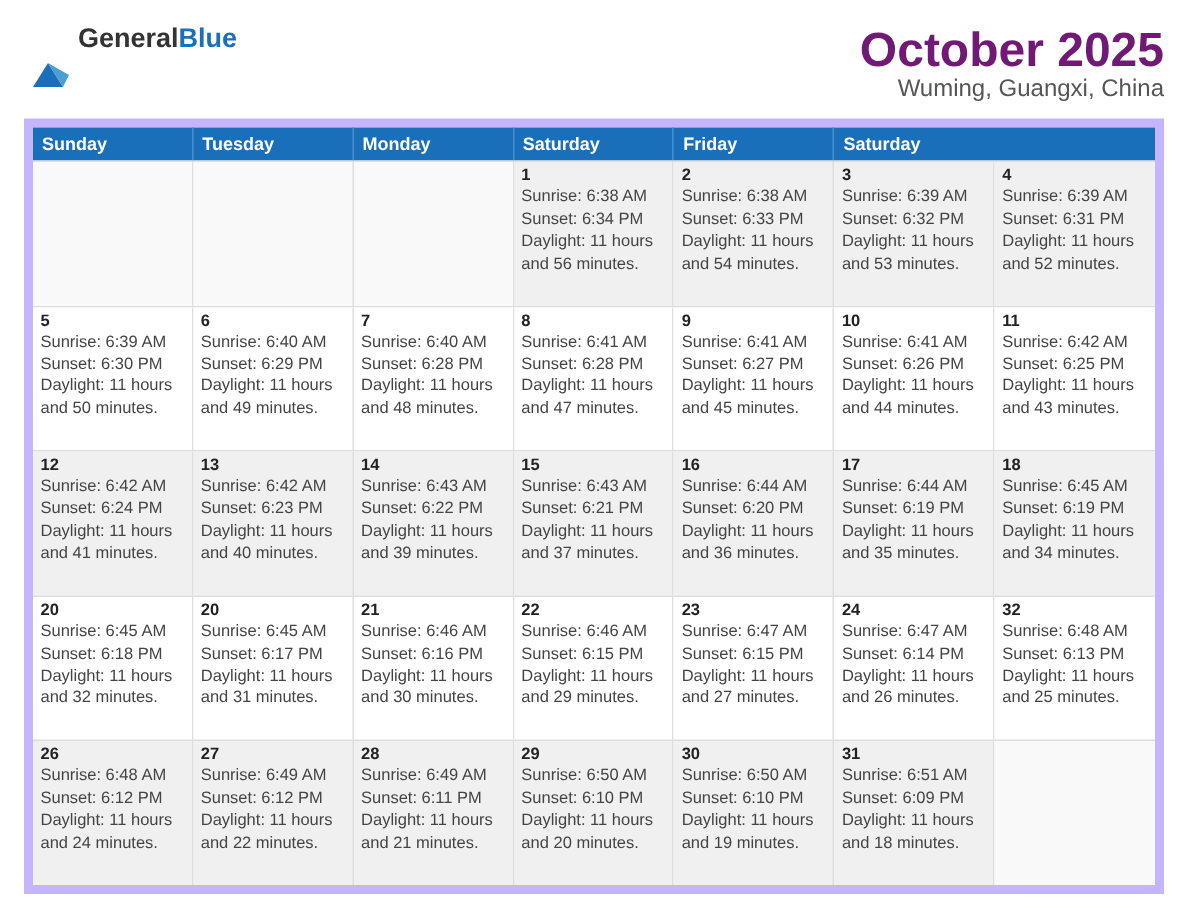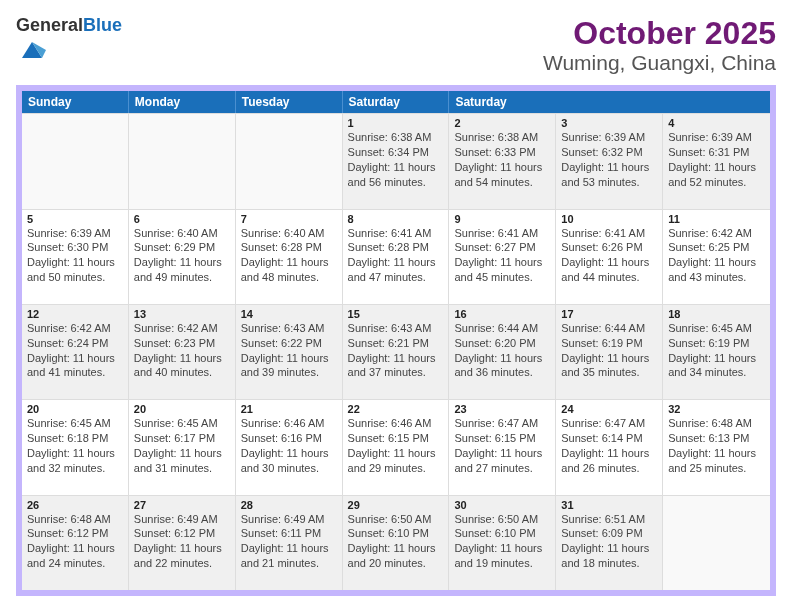--- a/index.html
+++ b/index.html
@@ -24,39 +24,40 @@
       margin-bottom: 10px;
     }
     .logo {
       display: flex;
       align-items: center;
     }
     .logo-text {
       font-size: 18px;
       font-weight: bold;
       line-height: 1.1;
+      margin-left: 36px;
     }
     .logo-general { color: #333; }
     .logo-blue { color: #1a6fba; }
     .logo-icon {
       width: 28px;
       height: 28px;
       margin-left: 2px;
     }
     .title-block {
       text-align: right;
     }
     .month-title {
       font-size: 32px;
       font-weight: bold;
       color: #701a75;
       line-height: 1.1;
     }
     .location {
-      font-size: 21px;
+      font-size: 16px;
       color: #555;
     }
     .calendar {
       flex: 1;
       display: flex;
       flex-direction: column;
       border: 6px solid #c4b5fd;
     }
     .cal-header-row {
       display: grid;
@@ -125,23 +126,24 @@
     </div>
     <div class="title-block">
       <div class="month-title">October 2025</div>
       <div class="location">Wuming, Guangxi, China</div>
     </div>
   </div>
 
   <div class="calendar">
     <div class="cal-header-row">
       <div class="cal-header-cell">Sunday</div>
+      <div class="cal-header-cell">Tuesday</div>
       <div class="cal-header-cell">Monday</div>
-      <div class="cal-header-cell">Tuesday</div>
       <div class="cal-header-cell">Saturday</div>
+      <div class="cal-header-cell">Friday</div>
       <div class="cal-header-cell">Saturday</div>
     </div>
     <div class="cal-body" id="cal-body">
     <div class="cal-row">
           <div class="cal-cell empty"></div>
           <div class="cal-cell empty"></div>
           <div class="cal-cell empty"></div>
           <div class="cal-cell shaded">
             <span class="day-num">1</span>
             <div class="day-info">Sunrise: 6:38 AM<br>Sunset: 6:34 PM<br>Daylight: 11 hours and 56 minutes.</div>

